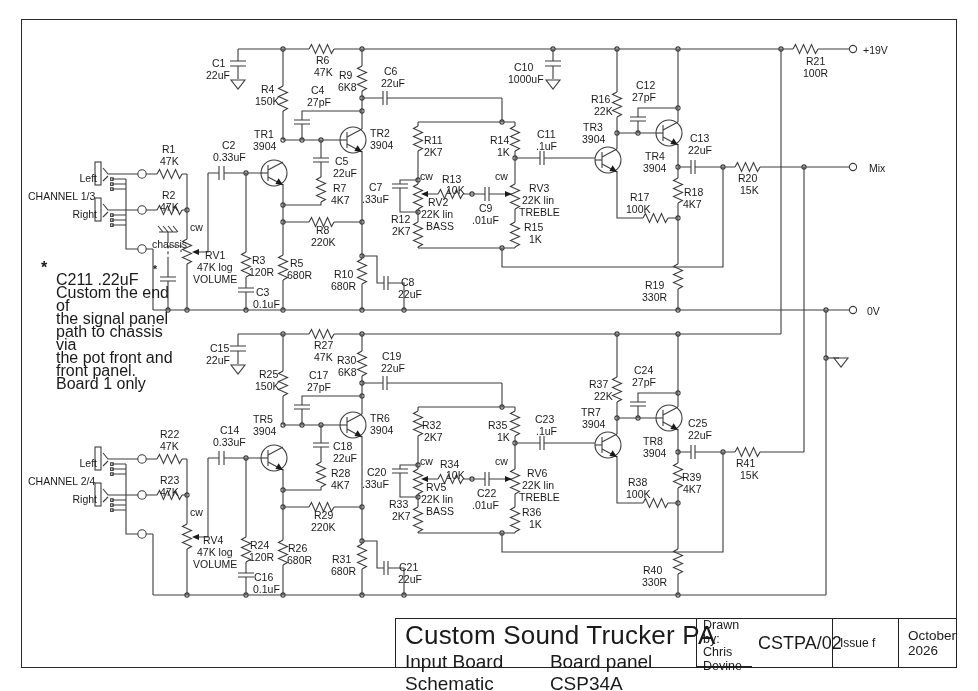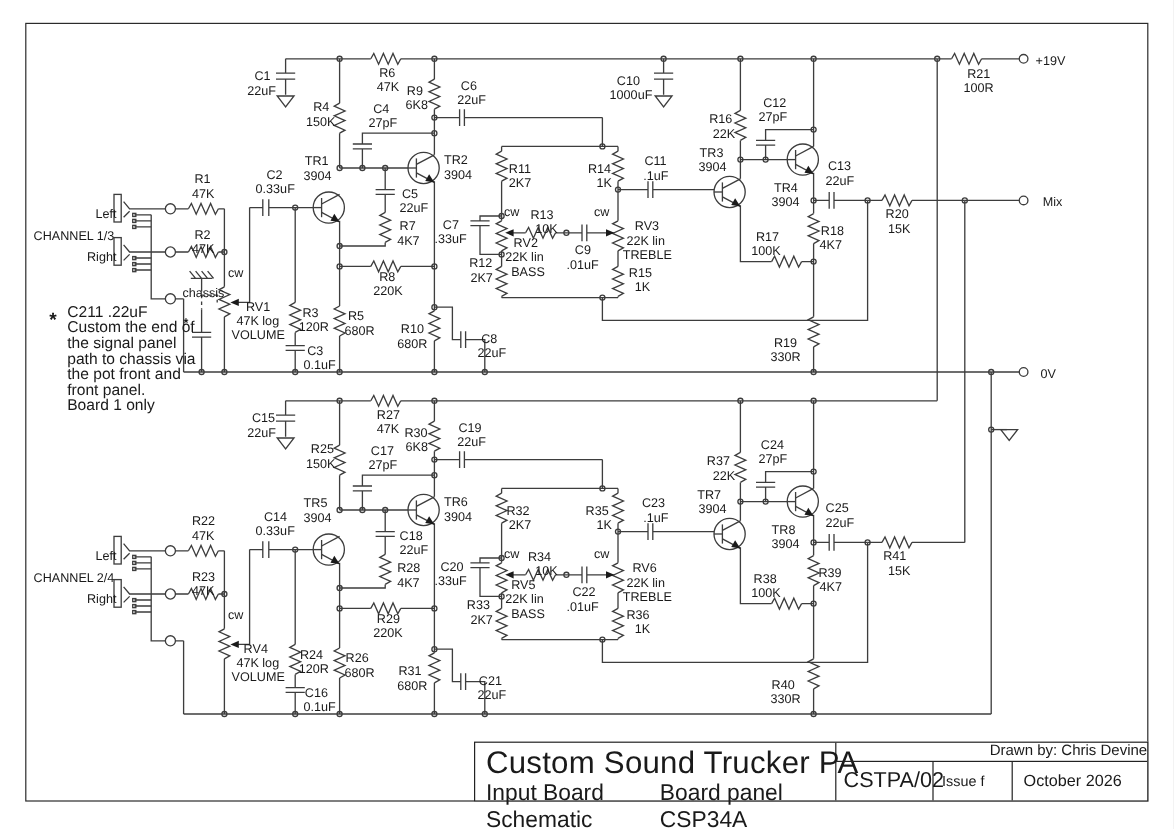--- a/index.html
+++ b/index.html
@@ -6,30 +6,30 @@
   .page{position:relative;width:978px;height:691px;background:#ffffff;overflow:hidden;
         font-family:"Liberation Sans",sans-serif;color:#1a1a1a;}
   .outer-border{position:absolute;left:21px;top:19px;width:936px;height:649px;
         border:1.6px solid #2b2b2b;box-sizing:border-box;}
   svg.schem{position:absolute;left:0;top:0;}
   svg.schem path,svg.schem line,svg.schem circle,svg.schem rect,svg.schem polyline{
         stroke:#3d3d3d;stroke-width:1.1;fill:none;}
   svg.schem text{font-family:"Liberation Sans",sans-serif;fill:#1a1a1a;font-size:10.5px;
         dominant-baseline:middle;stroke:none;}
   
-  .note{position:absolute;left:56px;top:253px;width:125px;font-size:13px;line-height:13px;}
+  .note{position:absolute;left:56px;top:273px;width:125px;font-size:16px;line-height:13px;}
   .note-star{position:absolute;left:41px;top:259px;font-size:16px;font-weight:bold;}
   
   .titleblock{position:absolute;left:395px;top:618px;width:562px;height:50px;
         border:1.7px solid #222;box-sizing:border-box;display:flex;background:#fff;}
   .tb-left{width:301px;border-right:1.7px solid #222;box-sizing:border-box;
         display:flex;flex-direction:column;justify-content:space-between;padding:1px 6px 3px 9px;}
   .tb-title{font-size:26px;letter-spacing:.2px;white-space:nowrap;}
   .tb-sub{display:flex;justify-content:space-between;font-size:19px;padding-right:4px;}
-  .tb-right{flex:1;display:flex;flex-direction:column;text-align:right;}
+  .tb-right{flex:1;display:flex;flex-direction:row;}
   .tb-drawn{border-bottom:1.7px solid #222;font-size:12.5px;line-height:13.5px;
         padding:0 0 1px 6px;box-sizing:border-box;}
   .tb-row{flex:1;display:flex;}
   .tb-doc{width:81px;border-right:1.7px solid #222;font-size:18px;display:flex;
         align-items:center;padding-left:6px;box-sizing:border-box;}
   .tb-issue{width:66px;border-right:1.7px solid #222;font-size:12px;display:flex;
         align-items:center;padding-left:7px;box-sizing:border-box;}
   .tb-date{flex:1;font-size:13.5px;display:flex;align-items:center;padding-left:9px;box-sizing:border-box;}
 </style>
 </head>

